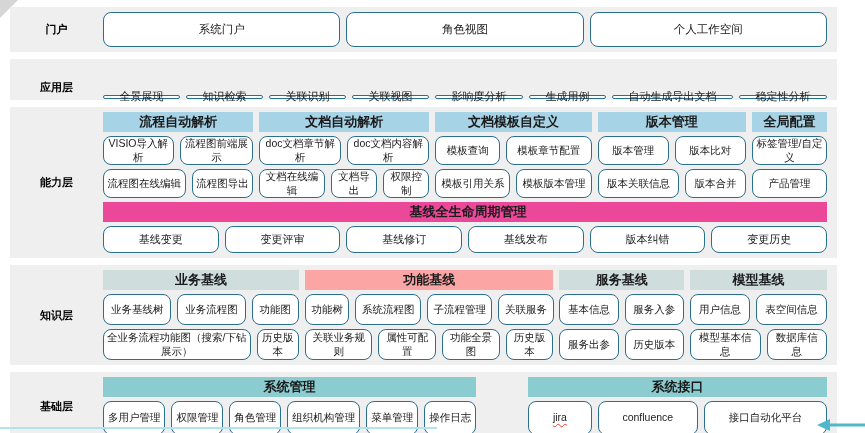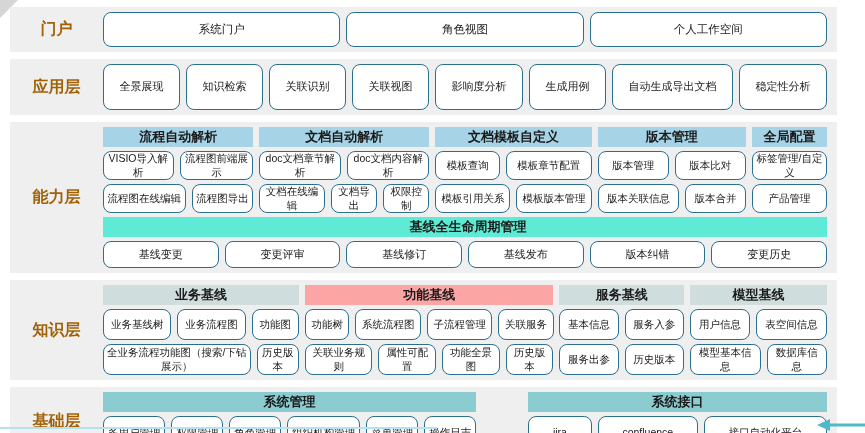--- a/index.html
+++ b/index.html
@@ -10,27 +10,27 @@
     color:#1a1a1a;
   }
   #diagram{position:absolute;left:10px;top:7px;width:827px;}
   .band{
     background:var(--band-bg,#efefef);
     display:flex;align-items:stretch;
     margin-bottom:7px;box-sizing:border-box;
     padding:5px 10px 5px 0;
   }
   #band-portal{height:45px;}
-  #band-application-layer{height:56px;}
+  #band-application-layer{height:41px;align-items:flex-end;}
   #band-capability-layer{height:151px;}
   #band-knowledge-layer{height:100px;}
   #band-foundation-layer{height:68px;margin-bottom:0;}
   .band-label{
     flex:0 0 93px;display:flex;align-items:center;justify-content:center;
-    font-weight:bold;font-size:16px;color:#a16207;
+    font-weight:bold;font-size:11px;color:#000000;
   }
   .band-content{
     flex:1 1 auto;display:flex;flex-direction:column;gap:4px;min-width:0;
   }
   .btn-row{display:flex;gap:6px;flex:1 1 0;min-height:0;border-radius:7px;}
   .btn{
     background:var(--btn-bg,#fff);
     border:1.5px solid var(--btn-border,#2a6f8e);
     border-radius:8px;
     display:flex;align-items:center;justify-content:center;text-align:center;
@@ -211,21 +211,21 @@
                 <span>标签管理/自定义</span>
               </div>
             </div>
             <div class="btn-row">
               <div class="btn">
                 <span>产品管理</span>
               </div>
             </div>
           </div>
         </div>
-        <div class="group-header footer-header" style="background: #5eead4; padding-left: 6px;">基线全生命周期管理</div>
+        <div class="group-header footer-header" style="background: #ec4899; padding-left: 6px;">基线全生命周期管理</div>
         <div class="btn-row footer-row">
           <div class="btn">
             <span>基线变更</span>
           </div>
           <div class="btn">
             <span>变更评审</span>
           </div>
           <div class="btn">
             <span>基线修订</span>
           </div>

